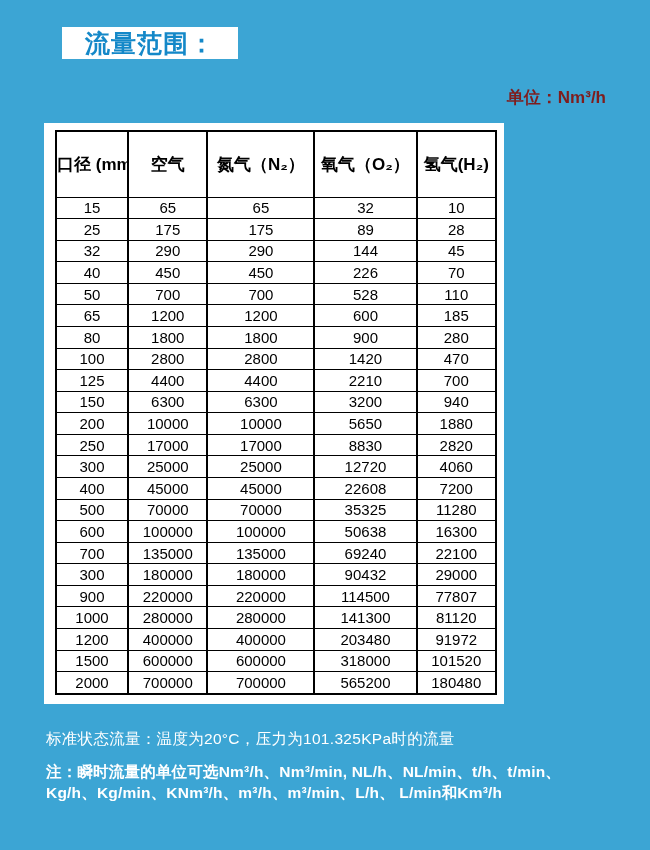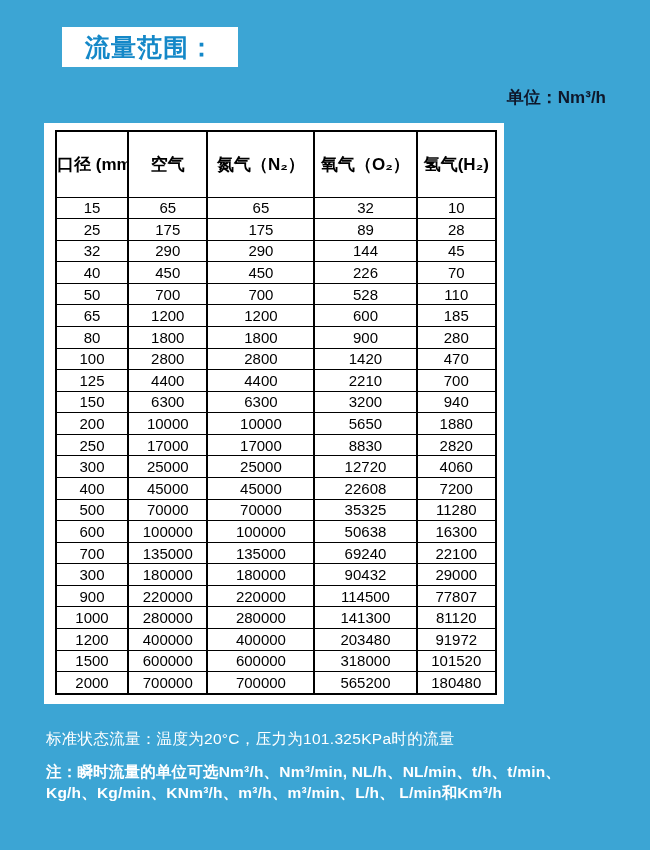--- a/index.html
+++ b/index.html
@@ -9,38 +9,38 @@
     height: 850px;
     background: #3CA5D4;
     font-family: "Liberation Sans", sans-serif;
     overflow: hidden;
   }
   .title-box {
     position: absolute;
     left: 62px;
     top: 27px;
     width: 176px;
-    height: 40px;
+    height: 32px;
     background: #ffffff;
     display: flex;
     align-items: center;
     justify-content: center;
   }
   .title-text {
     color: #1488C8;
     font-size: 25px;
     font-weight: bold;
     letter-spacing: 1px;
     white-space: nowrap;
   }
   .unit-label {
     position: absolute;
     top: 86px;
     right: 44px;
-    color: #0f172a;
+    color: #7f1d1d;
     font-size: 17px;
     font-weight: bold;
     white-space: nowrap;
   }
   .table-panel {
     position: absolute;
     left: 44px;
     top: 123px;
     width: 460px;
     height: 581px;

